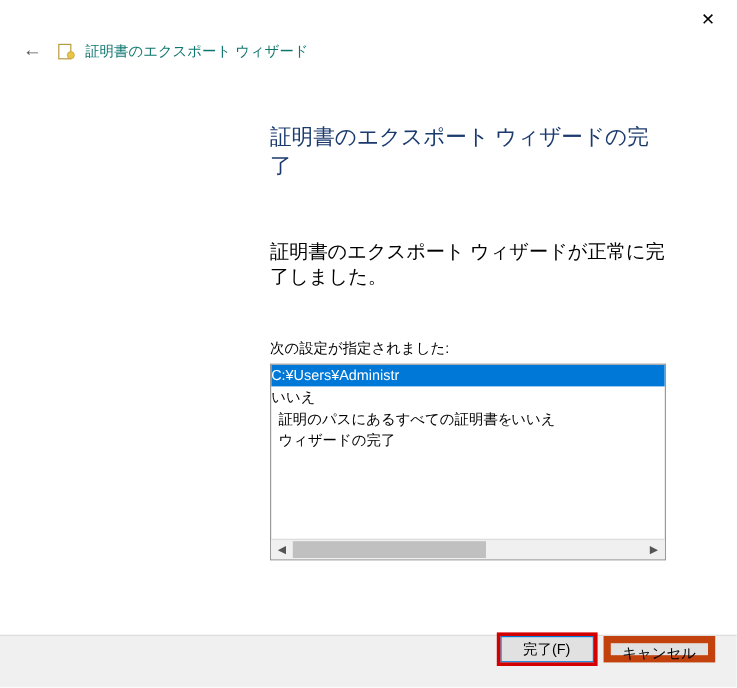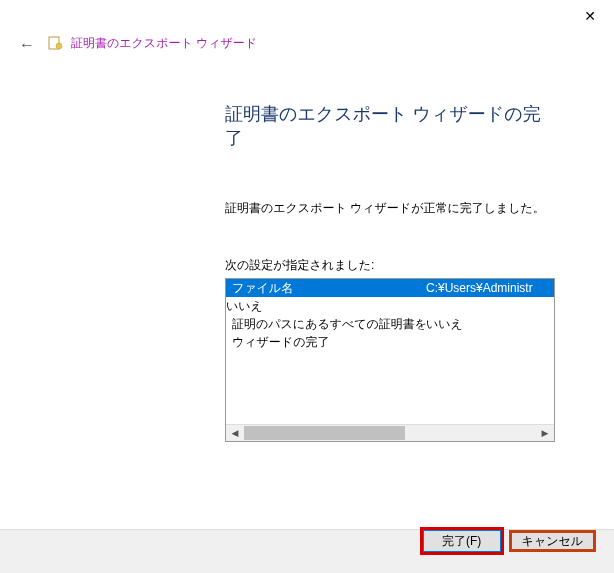--- a/index.html
+++ b/index.html
@@ -31,34 +31,34 @@
       color: #555;
       padding: 2px 4px;
     }
     .header-icon {
       width: 16px;
       height: 16px;
       display: inline-block;
     }
     .header-title {
       font-size: 12px;
-      color: #a21caf;
+      color: #0f766e;
       text-align: center;
     }
     .content {
       padding: 48px 60px 0 225px;
     }
     .main-title {
       font-size: 18px;
       color: #1a3a6e;
       font-weight: normal;
       margin-bottom: 50px;
     }
     .status-text {
-      font-size: 12px;
+      font-size: 16px;
       margin-bottom: 40px;
     }
     .settings-label {
       font-size: 12px;
       margin-bottom: 4px;
     }
     .table-container {
       border: 1px solid #999;
       width: 330px;
       background: #fff;
@@ -131,21 +131,21 @@
       display: flex;
       align-items: flex-start;
       justify-content: flex-end;
       padding-right: 18px;
       gap: 8px;
     }
     .btn {
       min-width: 78px;
       height: 22px;
       background: #e1e1e1;
-      border: 3px solid #c2410c;
+      border: 6px solid #c2410c;
       font-size: 12px;
       font-family: inherit;
       padding: 0 10px;
       cursor: default;
     }
     .btn.primary-highlight {
       outline: 3px solid #d40000;
       outline-offset: 0px;
       border: 1px solid #0078d7;
     }
@@ -167,21 +167,20 @@
 </div>
 
 <div class="content">
   <h1 class="main-title">証明書のエクスポート ウィザードの完了</h1>
   <p class="status-text">証明書のエクスポート ウィザードが正常に完了しました。</p>
   <p class="settings-label">次の設定が指定されました:</p>
 
   <div class="table-container">
     <div class="table-body">
       <div class="table-row selected">
-        <div class="col-key">ファイル名</div>
         <div class="col-val">C:¥Users¥Administr</div>
       </div>
       <div class="table-row">
         <div class="col-val">いいえ</div>
       </div>
       <div class="table-row">
         <div class="col-key">証明のパスにあるすべての証明書を含める</div>
         <div class="col-val">いいえ</div>
       </div>
       <div class="table-row">

